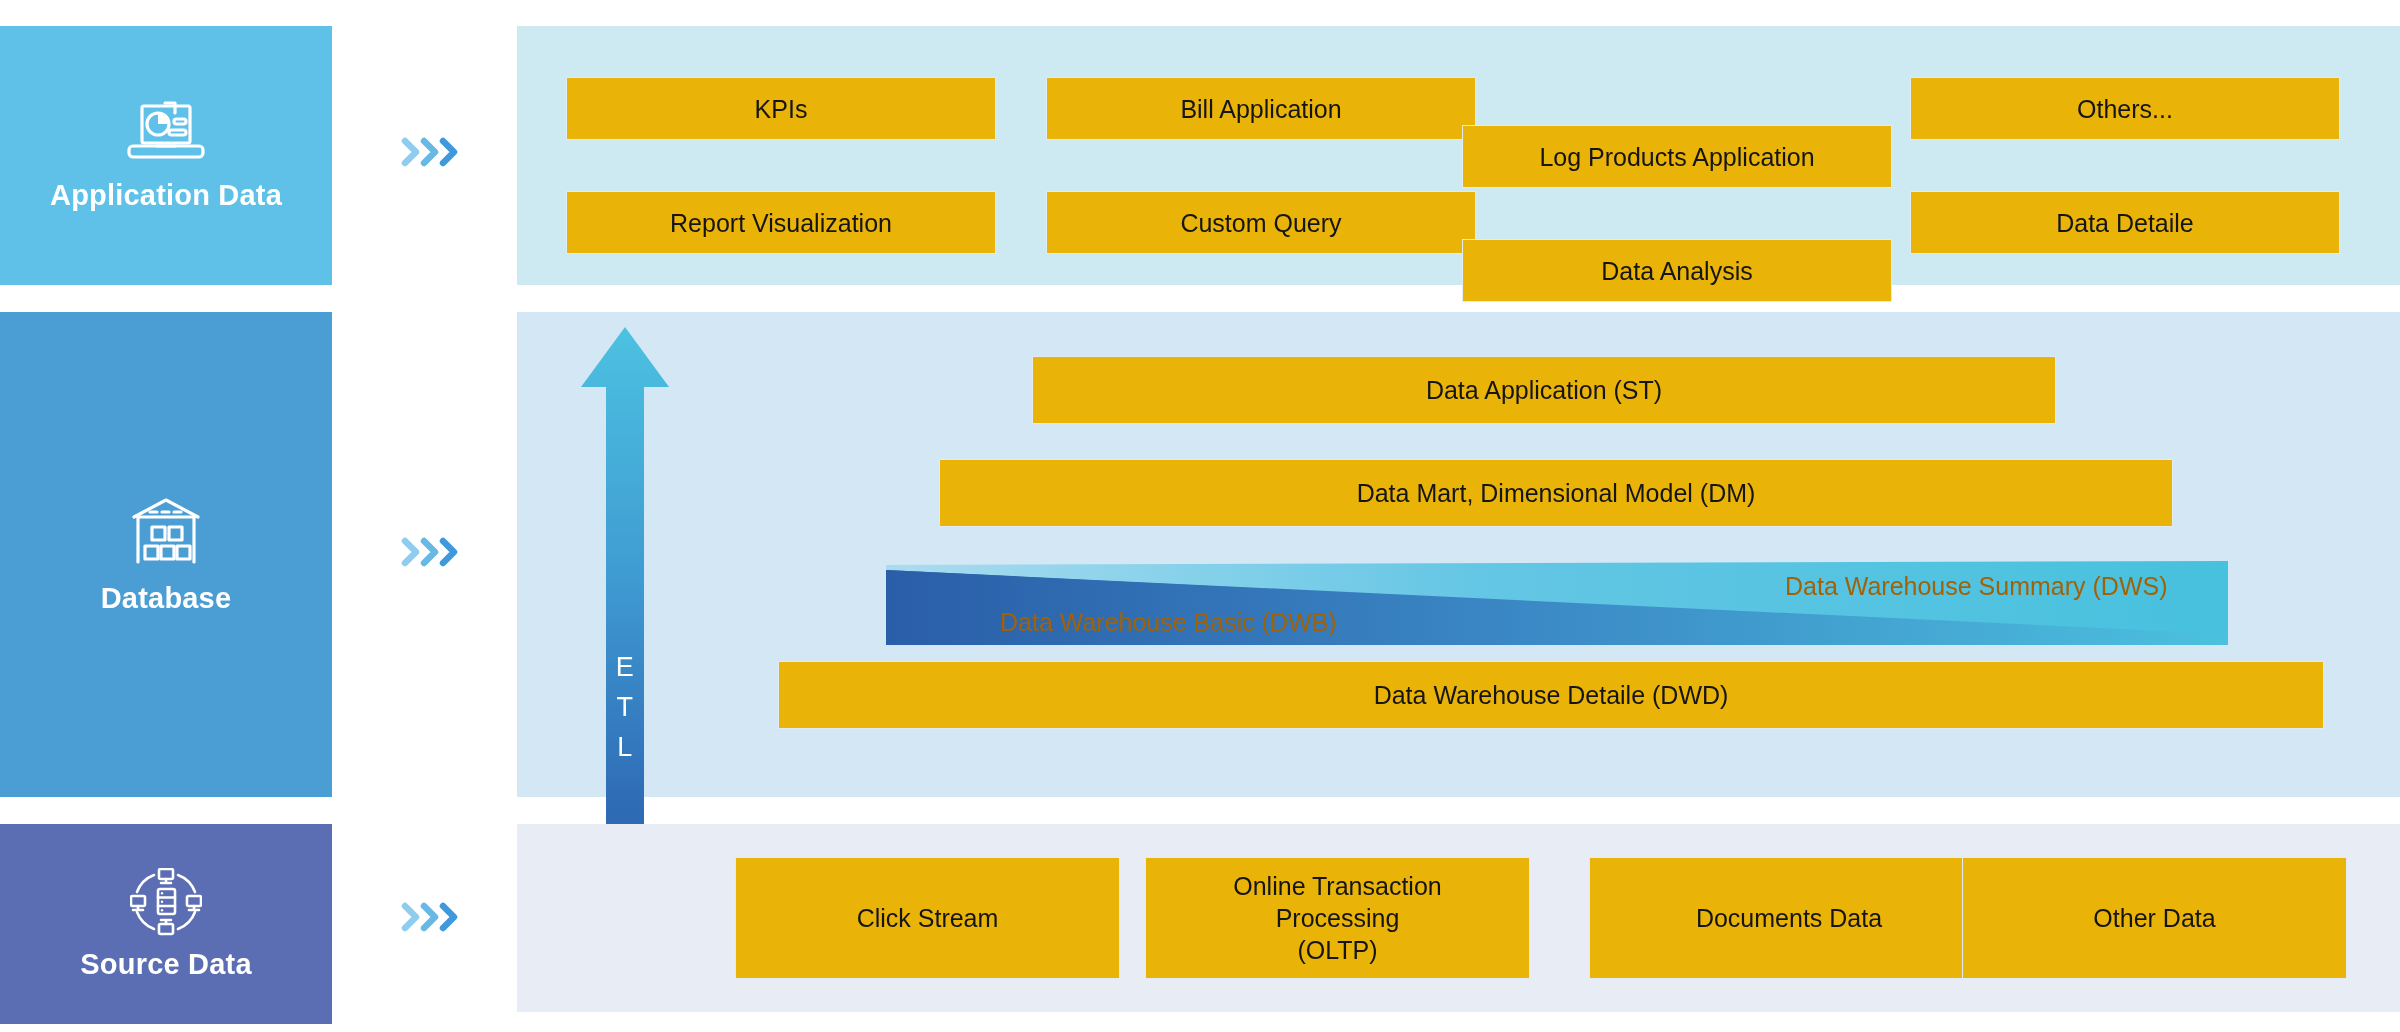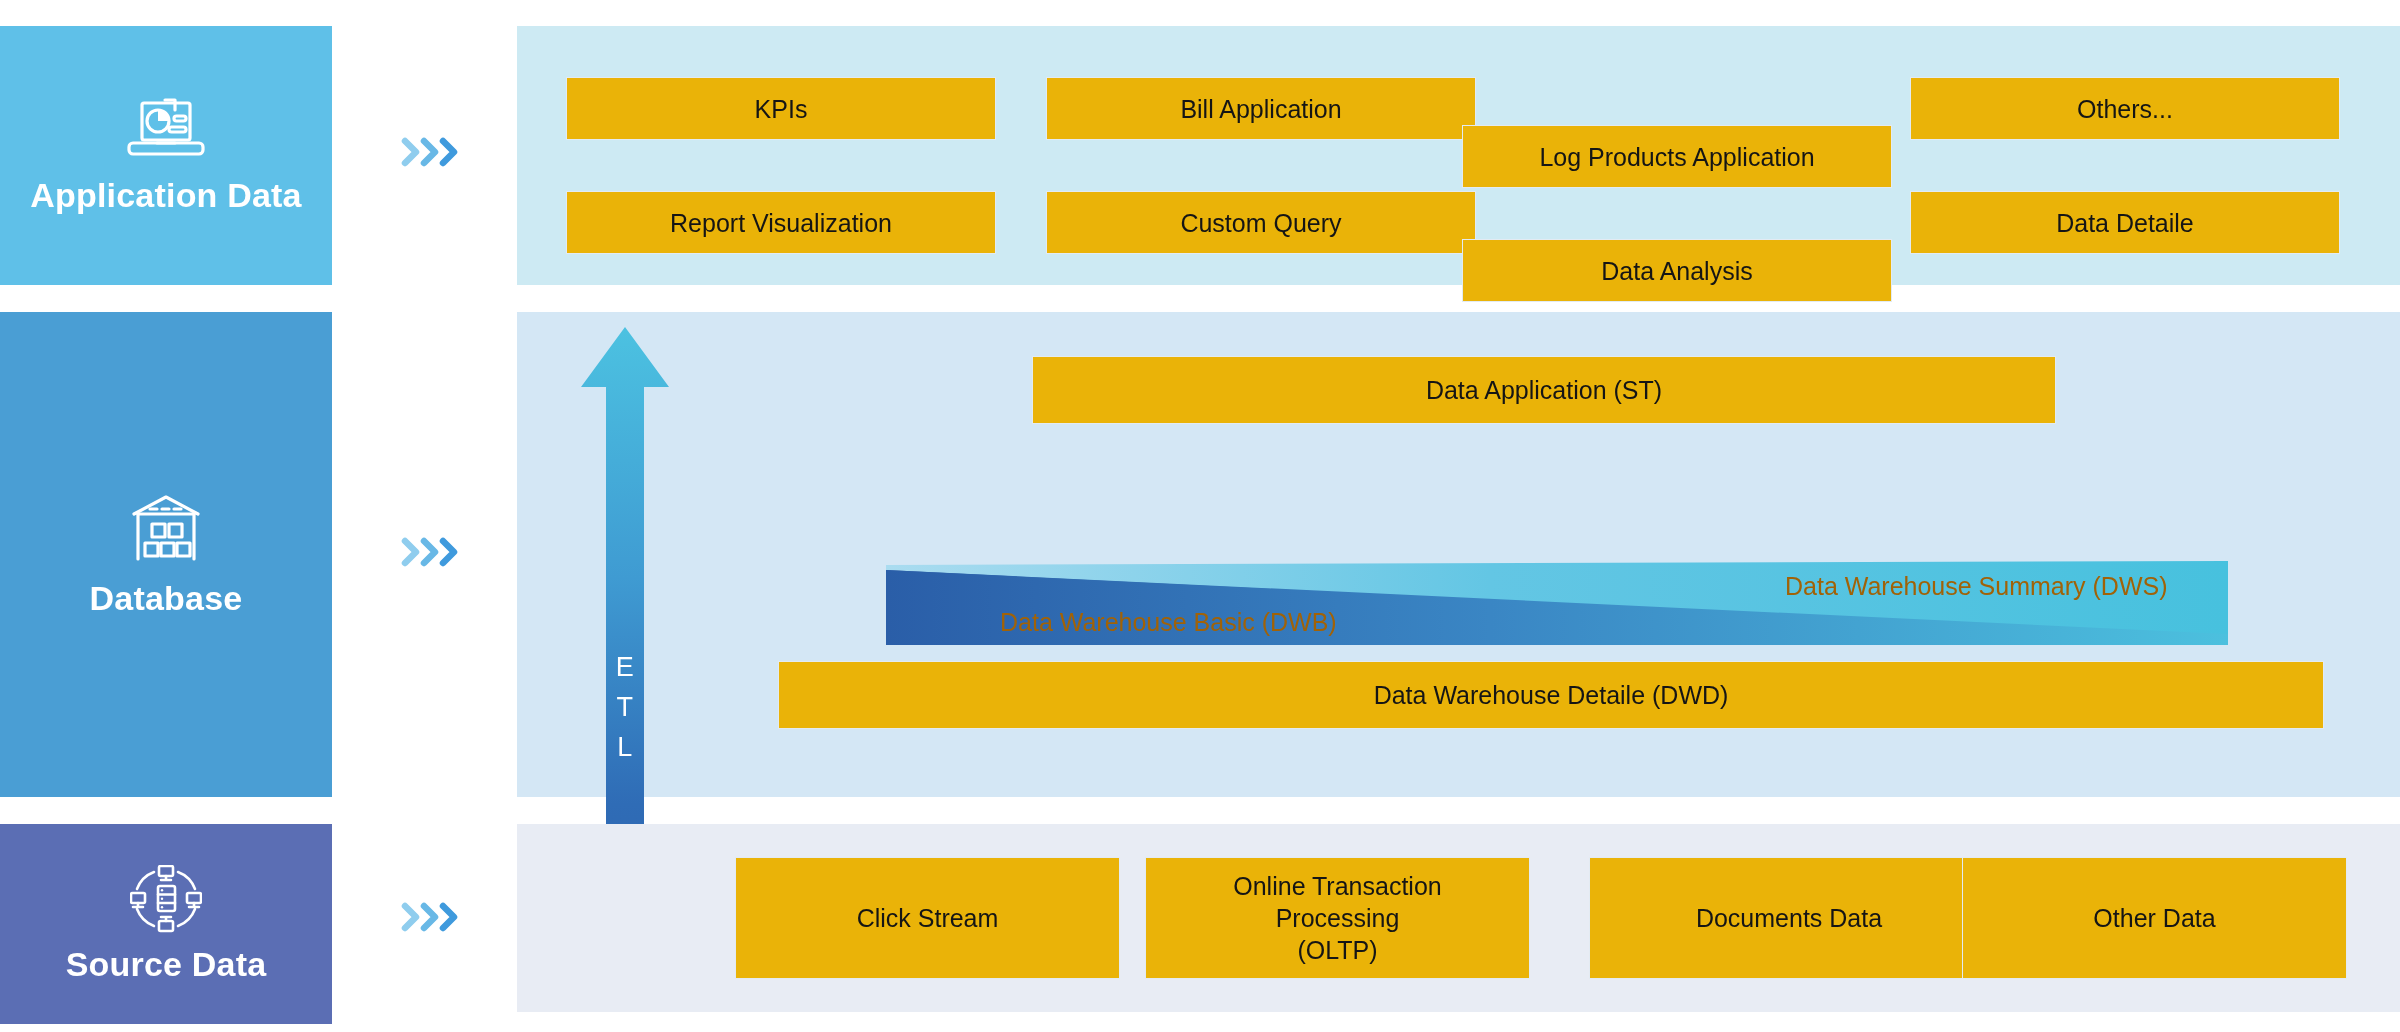--- a/index.html
+++ b/index.html
@@ -29,21 +29,21 @@
     justify-content: center;
     box-sizing: border-box;
   }
   .cat-panel .cat-icon {
     display: block;
     line-height: 0;
   }
   .cat-panel .cat-label {
     color: #ffffff;
     font-weight: bold;
-    font-size: 34px;
+    font-size: 29px;
     letter-spacing: 0.2px;
     text-align: right;
     white-space: nowrap;
   }
 
   #panel-app    { top: 26px;  height: 259px; background: #5fc0e8; }
   #panel-db     { top: 312px; height: 485px; background: #4a9ed4; }
   #panel-source { top: 824px; height: 200px; background: #5b6eb4; }
 
   #panel-app .cat-label    { margin-top: 12px; }
@@ -241,20 +241,21 @@
       <path d="M47 2 L91 62 L66 62 L66 663 L28 663 L28 62 L3 62 Z" fill="url(#etlgrad)"></path>
     </svg>
   </div>
   <div id="etl-text">
     <span>E</span>
     <span>T</span>
     <span>L</span>
   </div>
 
   <div class="card" id="card-st">Data Application (ST)</div>
+  <div class="card" id="card-dm">Data Mart, Dimensional Model (DM)</div>
 
   <div id="wedge">
     <svg width="1342" height="84" viewBox="0 0 1342 84" fill="none">
       <defs>
         <linearGradient id="dwbgrad" x1="0" y1="0" x2="1342" y2="0" gradientUnits="userSpaceOnUse">
           <stop offset="0" stop-color="#2a5ea8"></stop>
           <stop offset="0.45" stop-color="#3a86c4"></stop>
           <stop offset="1" stop-color="#4cc0de"></stop>
         </linearGradient>
         <linearGradient id="dwsgrad" x1="0" y1="0" x2="1342" y2="0" gradientUnits="userSpaceOnUse">

